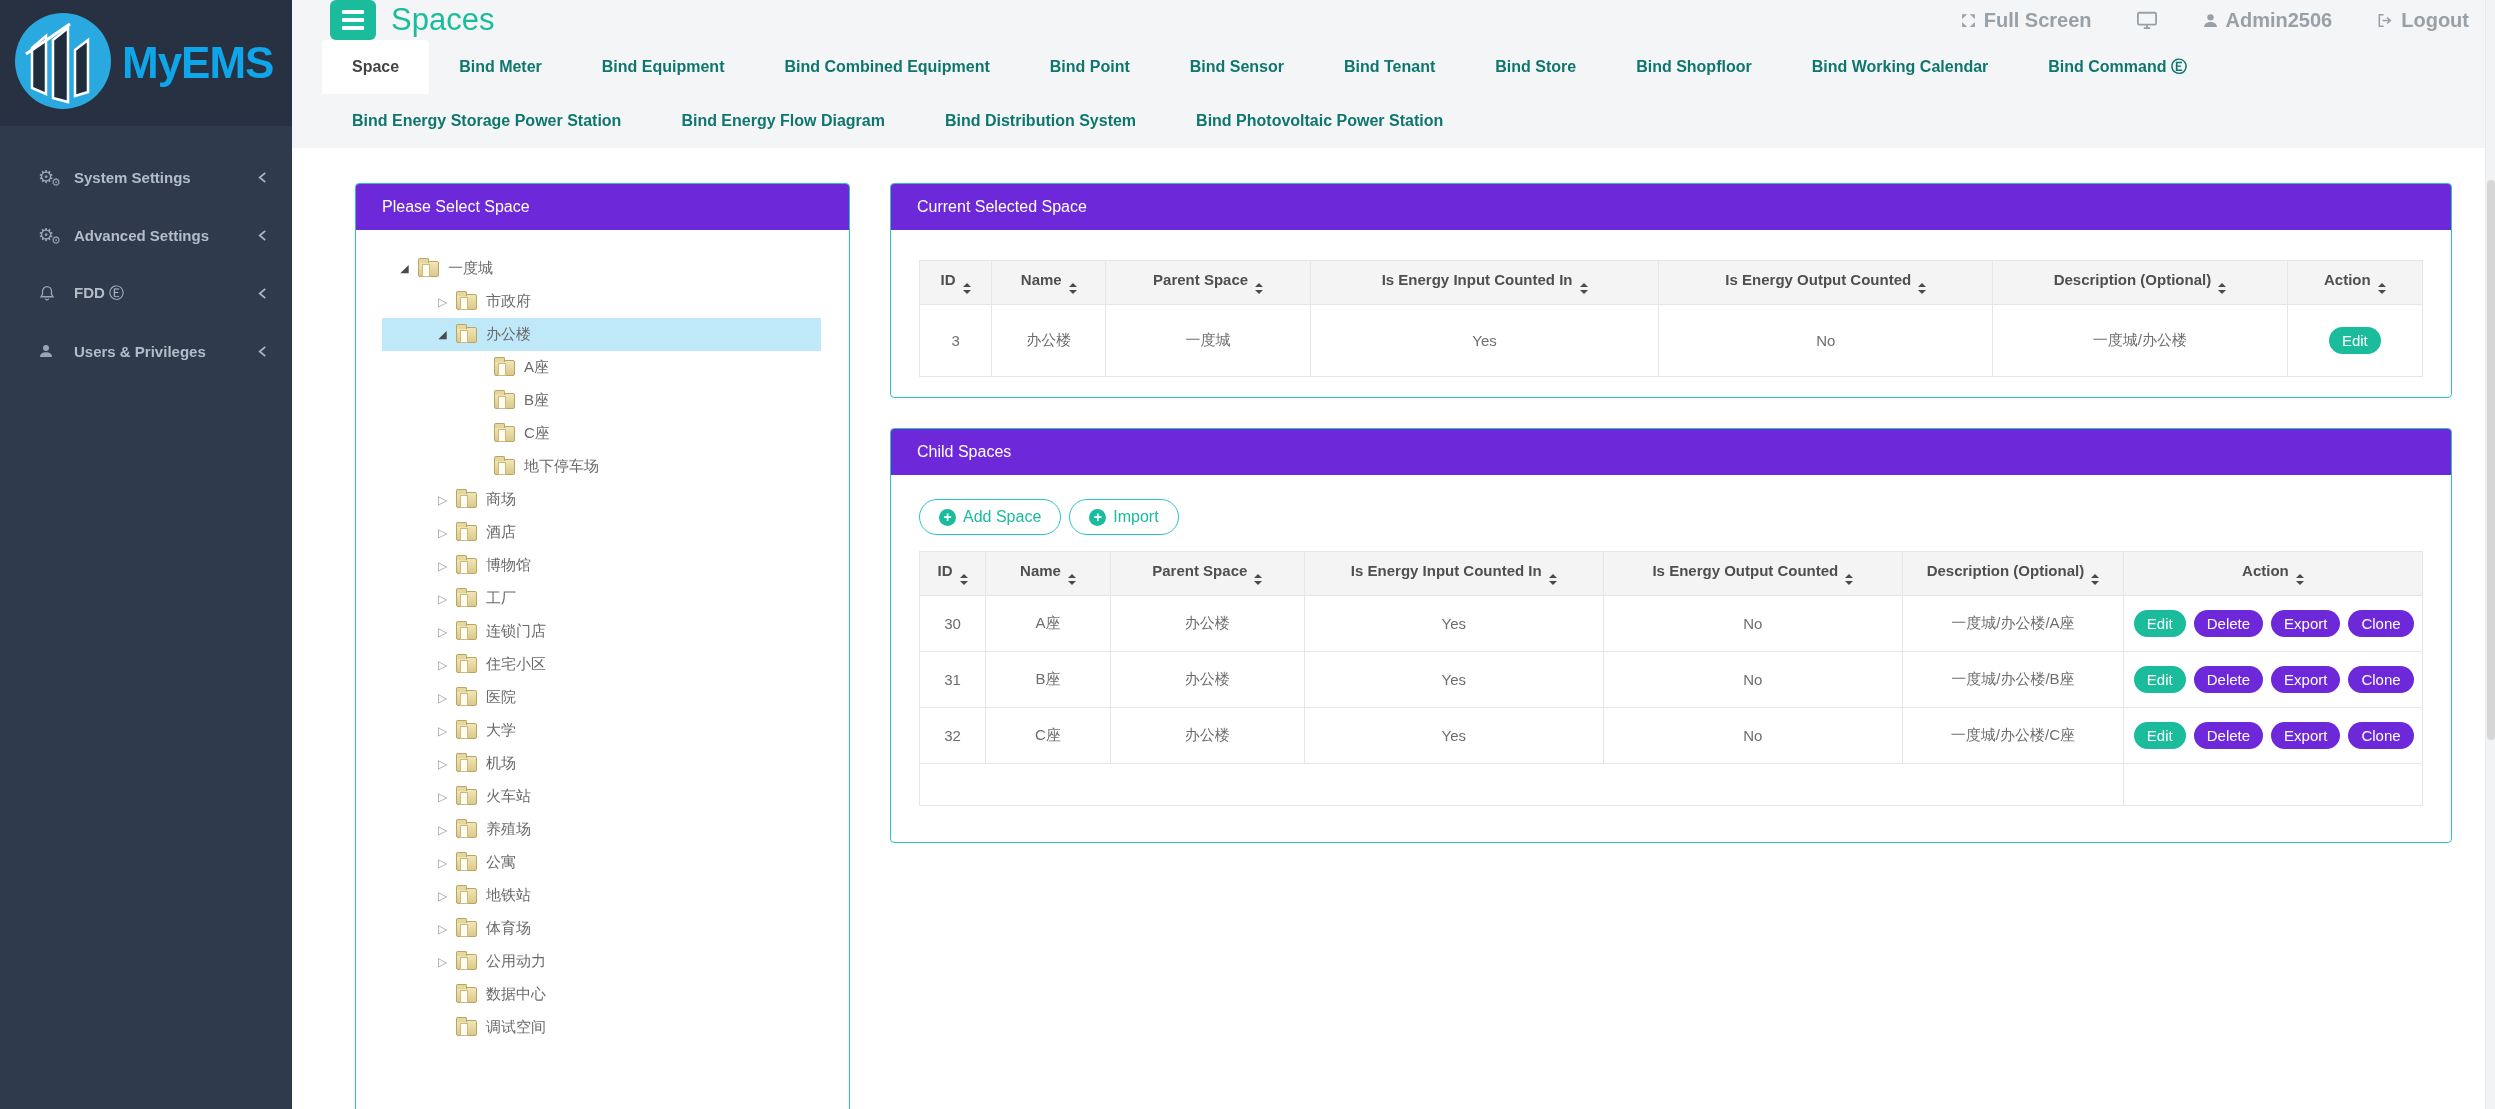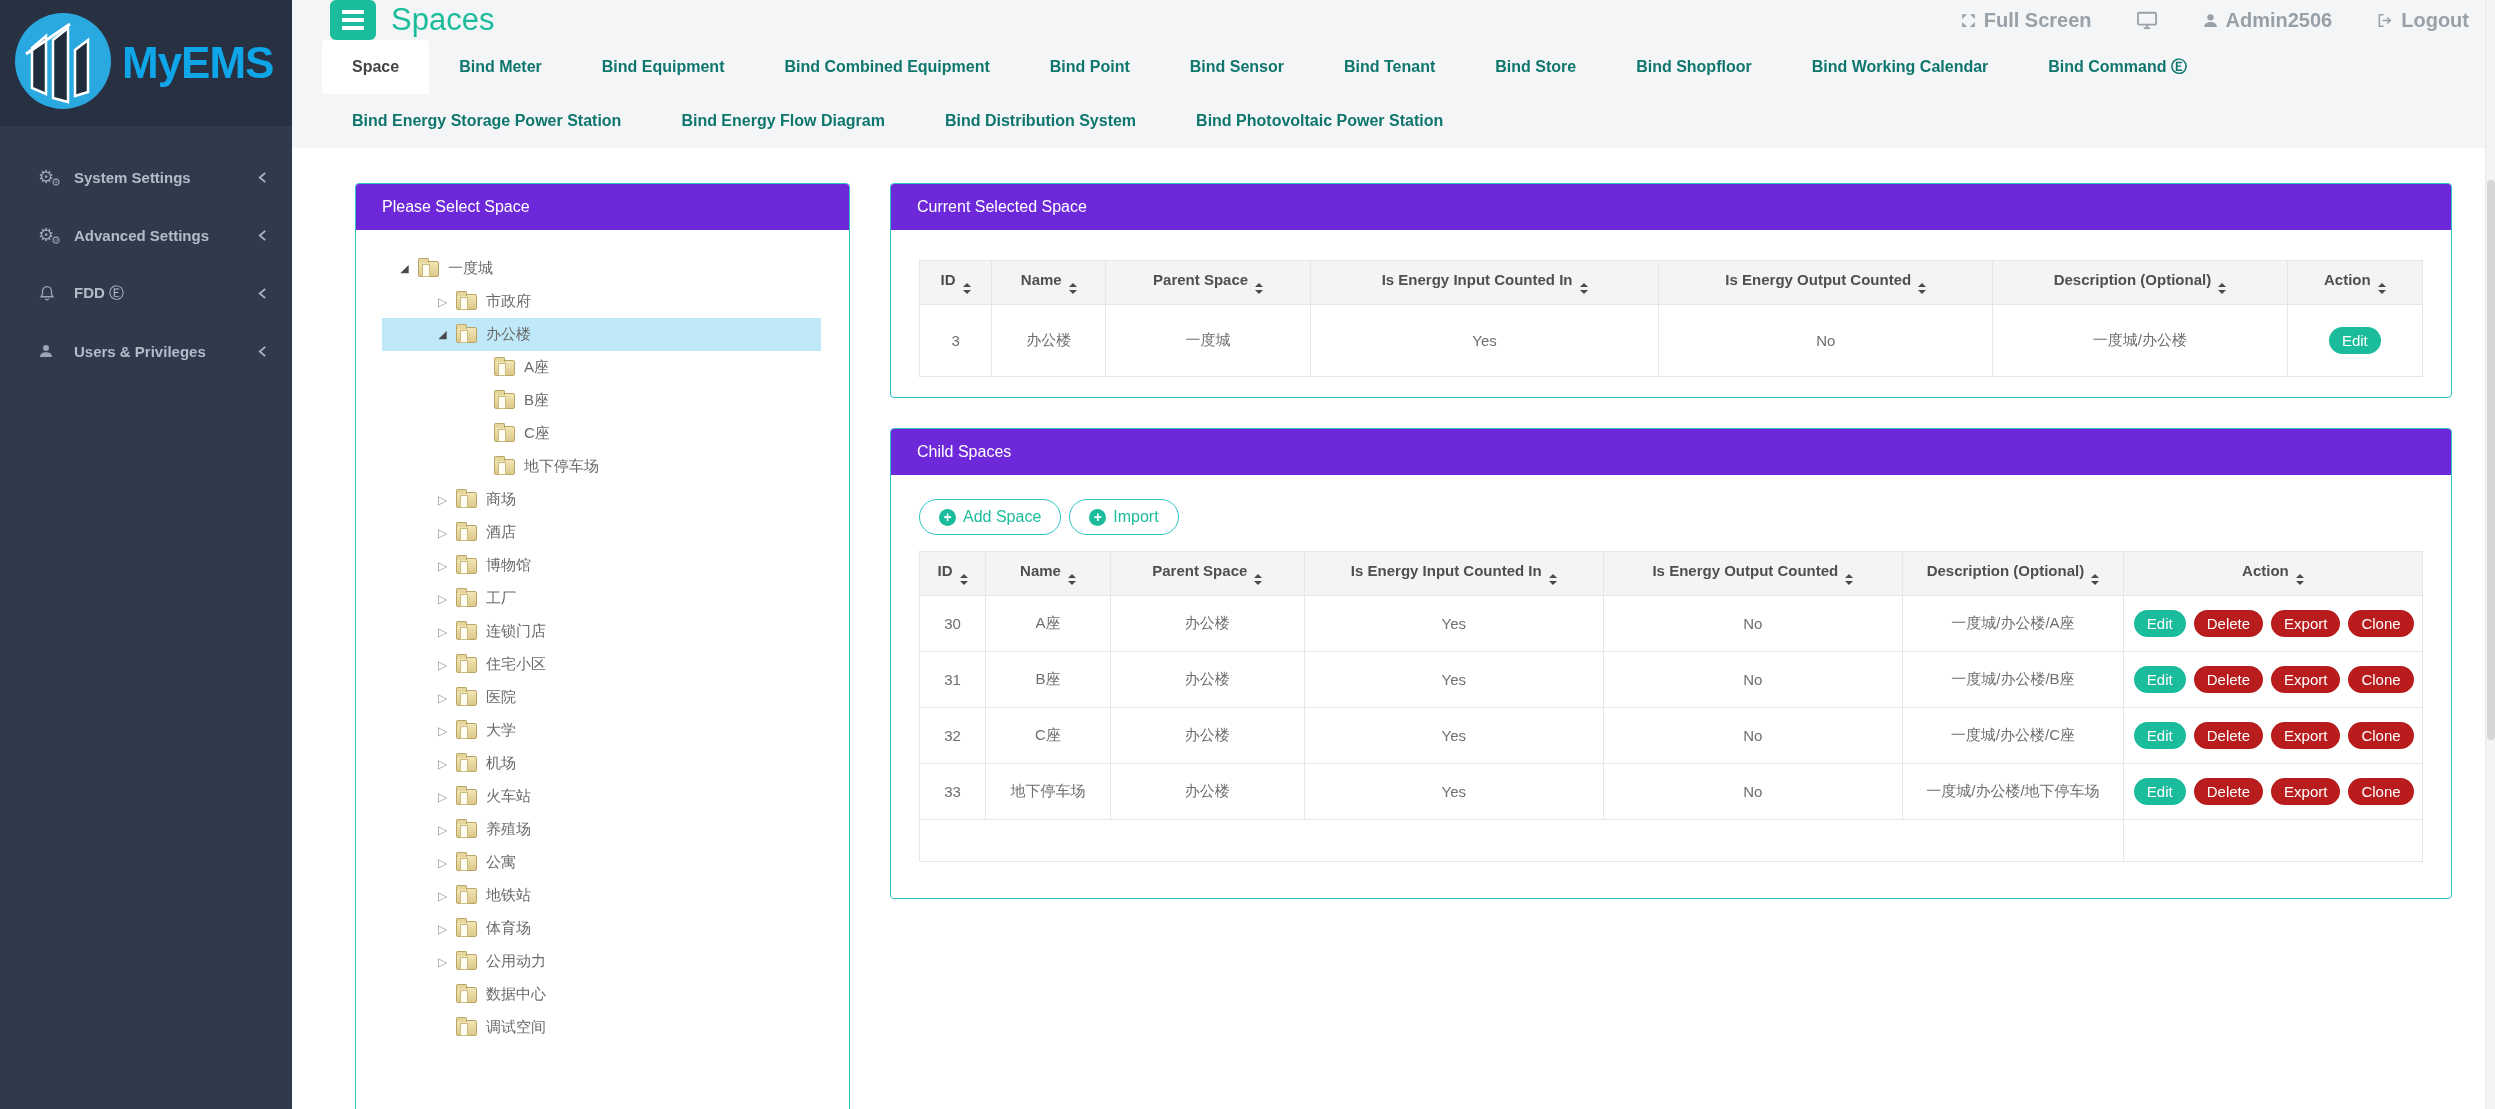--- a/index.html
+++ b/index.html
@@ -72,21 +72,21 @@
   .btn-row { display:flex; gap:8px; margin-bottom:16px; }
   .btn-outline { display:inline-flex; align-items:center; gap:7px; background:#fff; border:1px solid #2ac4c6;
     border-radius:20px; padding:8px 19px; font-size:16px; color:#1abc9c; cursor:pointer;
     font-family:"Liberation Sans","DejaVu Sans",sans-serif; }
   .plus-circle { width:17px; height:17px; border-radius:50%; background:#1abc9c; color:#fff; display:inline-flex;
     align-items:center; justify-content:center; font-size:14px; font-weight:bold; line-height:1; }
   .action-cell { white-space:nowrap; }
   .abtn { display:inline-block; border:none; border-radius:15px; color:#fff; font-size:15px; padding:5px 13px;
     margin:0 4px; cursor:pointer; font-family:"Liberation Sans","DejaVu Sans",sans-serif; }
   .abtn-edit { background:#1abc9c; }
-  .abtn-danger { background:#b91c1c; }
+  .abtn-danger { background:#6d28d9; }
   .footer-row td { height:42px; padding:0; }
   
   .scroll-track { position:absolute; right:0; top:0; width:10px; height:1109px; background:#f2f3f4; border-left:1px solid #e9e9e9; }
   .scroll-thumb { position:absolute; left:1px; width:8px; top:180px; height:560px; background:#d6d6d6; border-radius:4px; }
 </style>
 </head>
 <body>
 
 <aside class="sidebar">
   <div class="logo-area">
@@ -492,29 +492,20 @@
                 </tr>
                 <tr>
                   <td>32</td>
                   <td>C座</td>
                   <td>办公楼</td>
                   <td>Yes</td>
                   <td>No</td>
                   <td>一度城/办公楼/C座</td>
                   <td class="action-cell"><button class="abtn abtn-edit">Edit</button><button class="abtn abtn-danger">Delete</button><button class="abtn abtn-danger">Export</button><button class="abtn abtn-danger">Clone</button></td>
                 </tr>
-                <tr>
-                  <td>33</td>
-                  <td>地下停车场</td>
-                  <td>办公楼</td>
-                  <td>Yes</td>
-                  <td>No</td>
-                  <td>一度城/办公楼/地下停车场</td>
-                  <td class="action-cell"><button class="abtn abtn-edit">Edit</button><button class="abtn abtn-danger">Delete</button><button class="abtn abtn-danger">Export</button><button class="abtn abtn-danger">Clone</button></td>
-                </tr>
                 <tr class="footer-row">
                   <td colspan="6"></td>
                   <td></td>
                 </tr>
               </tbody>
           </table>
         </div>
       </section>
 
     </div>

